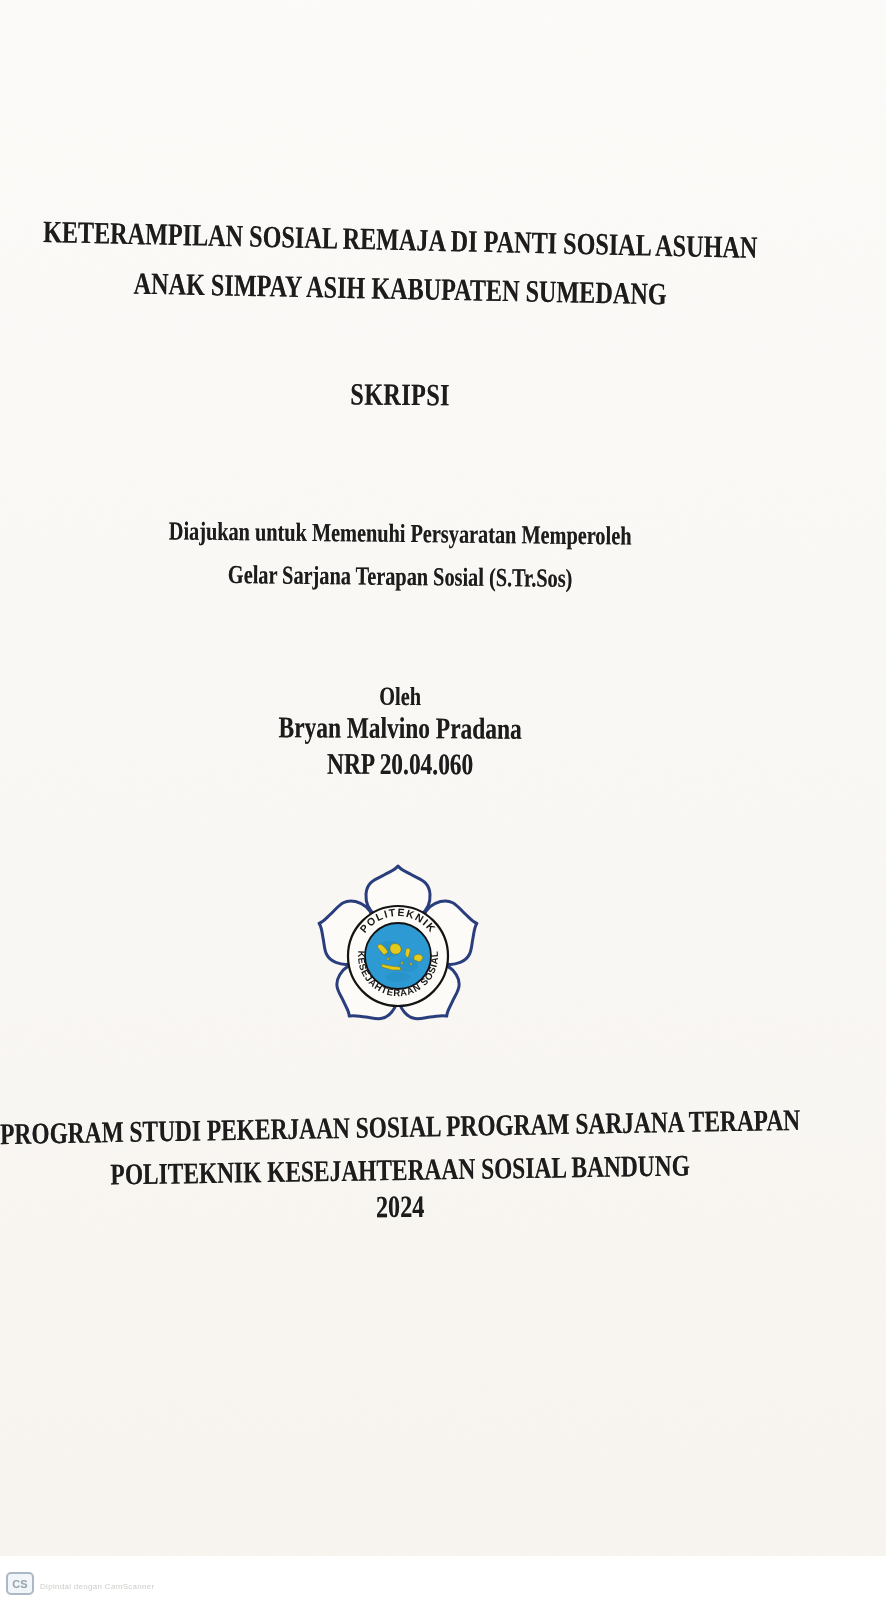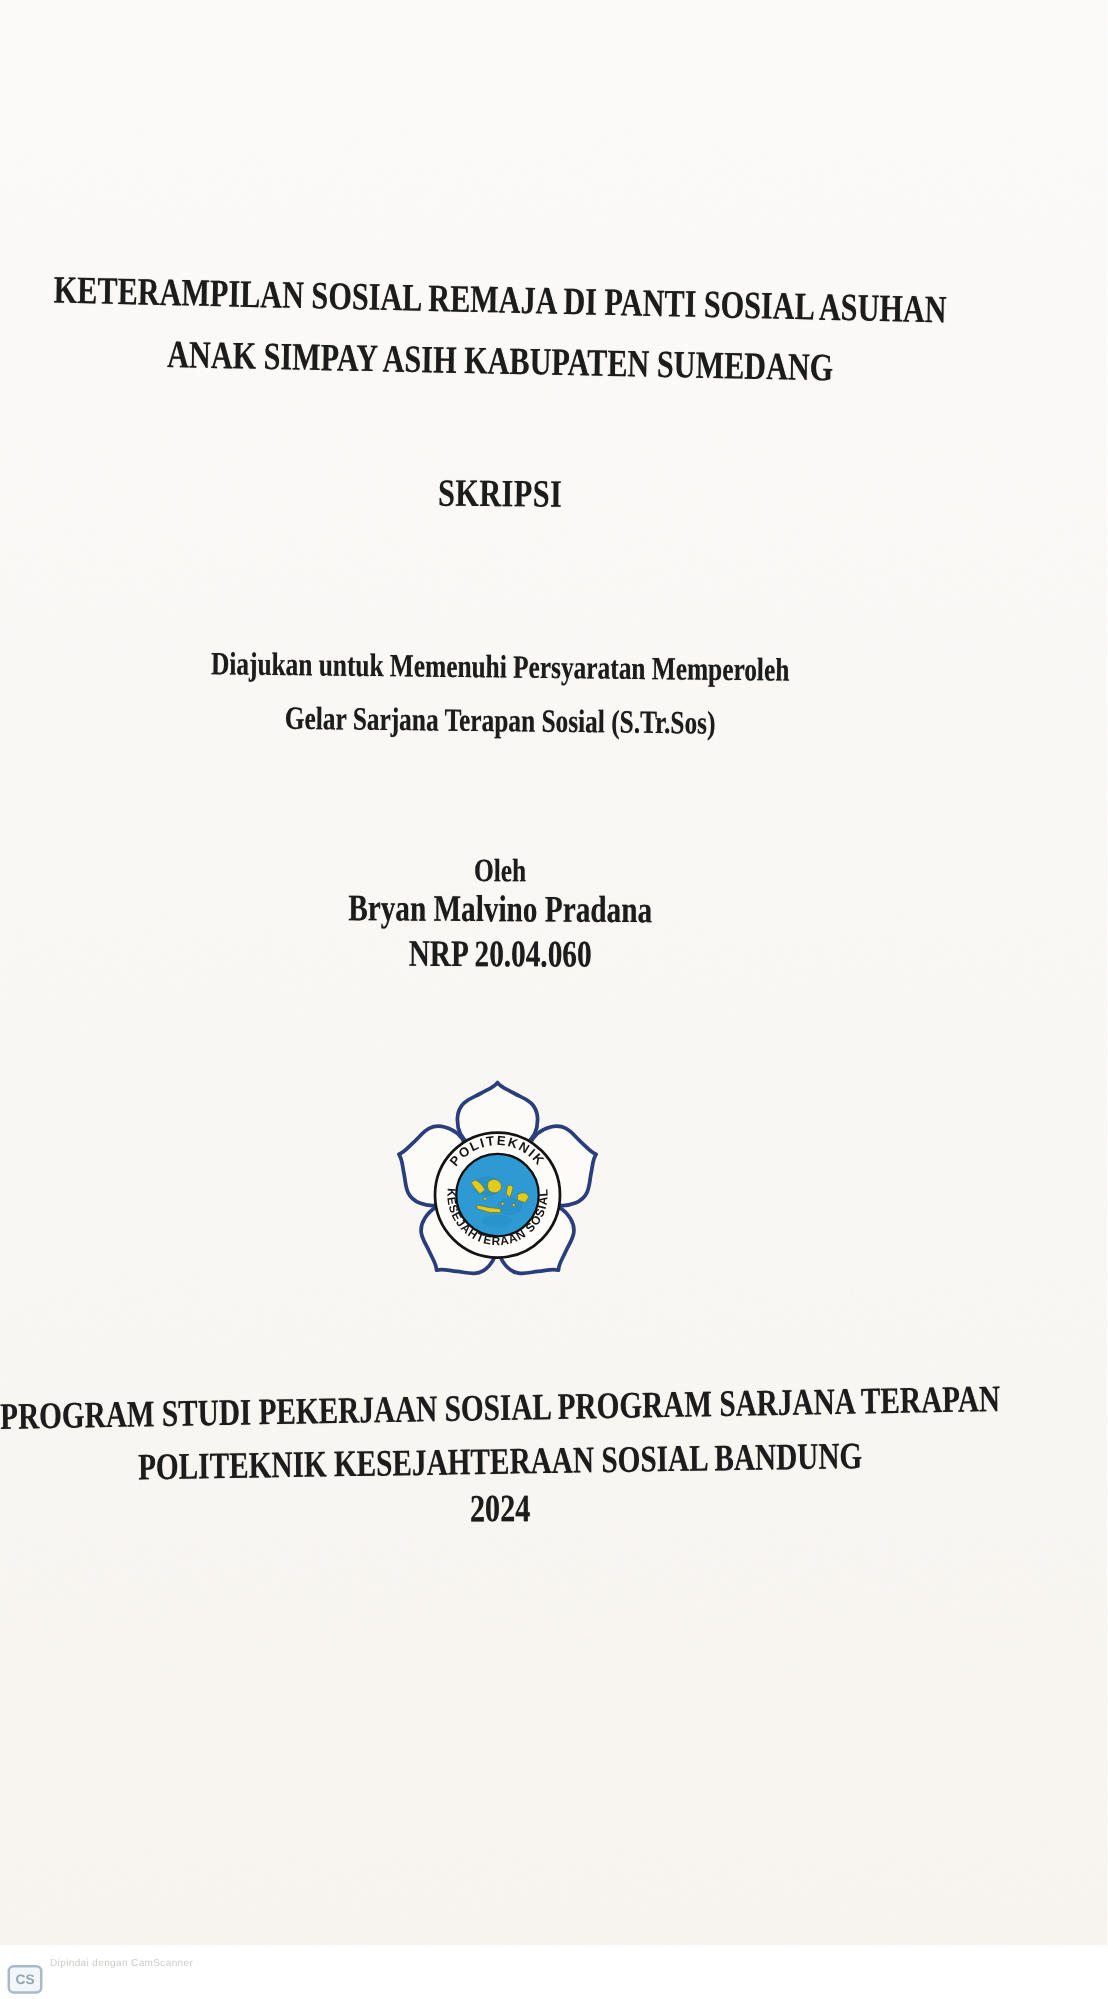--- a/index.html
+++ b/index.html
@@ -73,21 +73,21 @@
     width: 24px; height: 19px;
     border: 2px solid #aab9c5;
     border-radius: 5px;
     background: #f3f6f9;
     color: #91a5b3;
     font-family: "Liberation Sans", sans-serif;
     font-weight: bold; font-size: 11px;
     display: flex; align-items: center; justify-content: center;
   }
   .cs-caption {
-    position: absolute; left: 40px; top: 10px;
+    position: absolute; left: 40px; top: 26px;
     font-family: "Liberation Sans", sans-serif;
     font-size: 8px;
     color: #ccccc8;
     letter-spacing: 0.3px;
   }
 </style>
 </head>
 <body>
 
 <div class="paper"></div>

